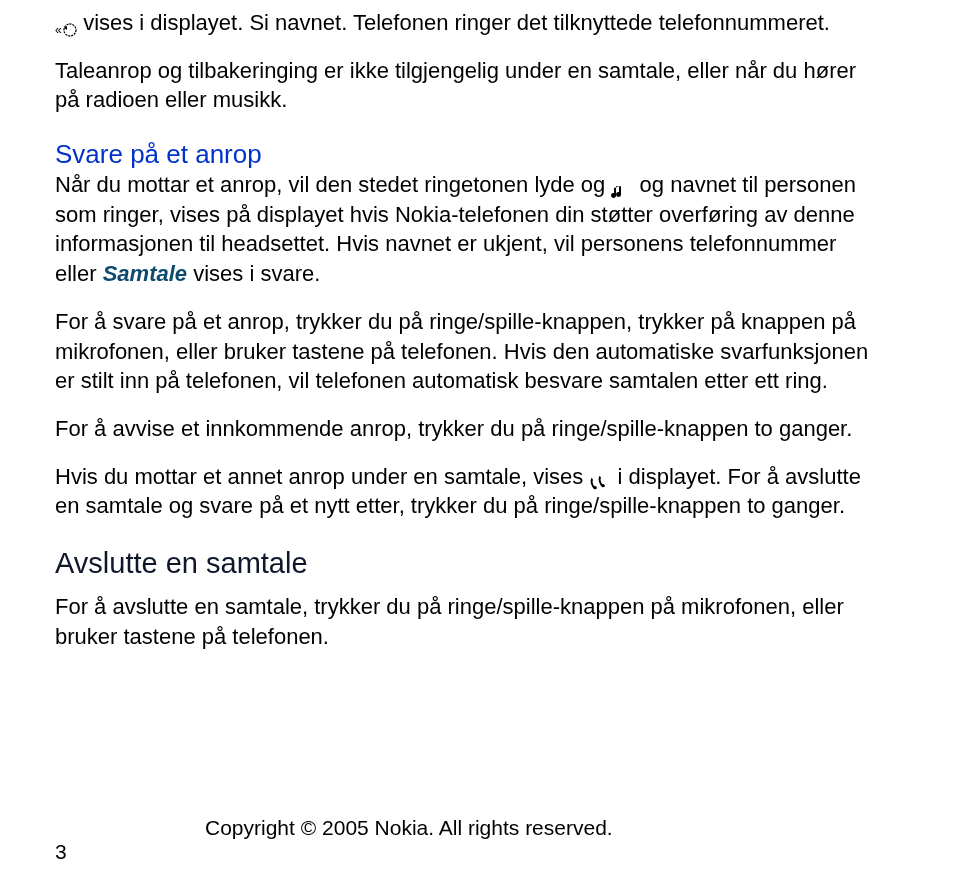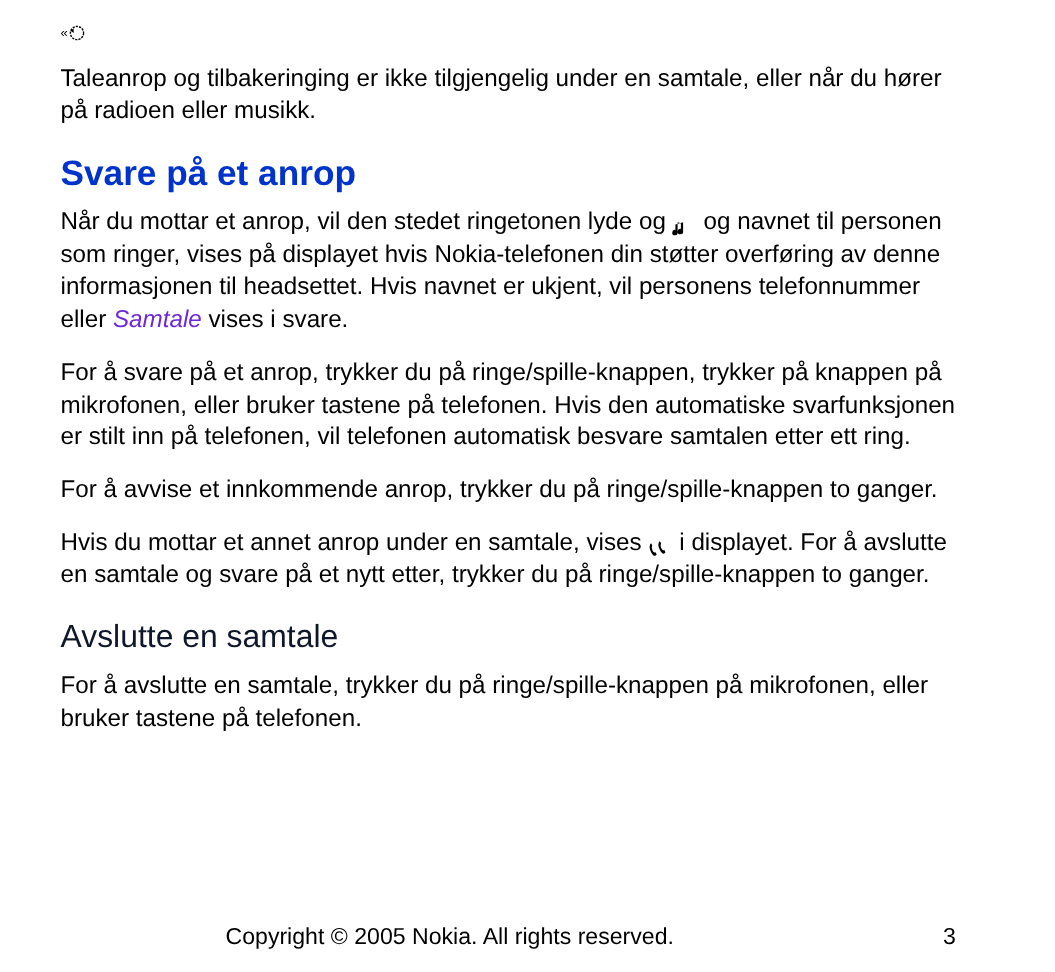--- a/index.html
+++ b/index.html
@@ -16,45 +16,46 @@
     color: #000000;
     position: relative;
   }
   .paragraph {
     font-size: 22px;
     line-height: 1.35;
     margin-bottom: 18px;
   }
   .heading {
     color: #0033cc;
-    font-size: 32px;
-    font-weight: bold;
+    font-size: 26px;
+    font-weight: normal;
     margin-top: 24px;
-    margin-bottom: 10px;
   }
   .heading-large {
     color: #0f172a;
     font-size: 29px;
     font-weight: normal;
     margin-top: 26px;
     margin-bottom: 12px;
   }
   .italic {
     font-style: italic;
-    color: #6d28d9;
+    color: #0c4a6e;
+    font-weight: bold;
   }
   .footer {
     position: absolute;
     bottom: 20px;
     left: 0;
     width: 959px;
     padding: 0 90px 0 55px;
     display: flex;
     justify-content: space-between;
     font-size: 21px;
+    flex-direction: column;
   }
   .footer-copyright {
     margin-left: 150px;
   }
   .inline-icon {
     display: inline-block;
     width: 22px;
     height: 16px;
     vertical-align: middle;
     position: relative;
@@ -76,20 +77,21 @@
 <body>
 
 <p class="paragraph">
   <span class="inline-icon icon-redial">
     <svg width="22" height="16" viewBox="0 0 22 16">
       <text x="0" y="12" font-size="12" fill="#000">«</text>
       <circle cx="15" cy="8" r="6" fill="none" stroke="#000" stroke-width="1.3" stroke-dasharray="2 1"></circle>
       <path d="M 12 4 L 9 6 L 12 8 Z" fill="#000"></path>
     </svg>
   </span>
+  <span> vises i displayet. Si navnet. Telefonen ringer det tilknyttede telefonnummeret.</span>
 </p>
 
 <p class="paragraph">Taleanrop og tilbakeringing er ikke tilgjengelig under en samtale, eller når du hører på radioen eller musikk.</p>
 
 <h2 class="heading">Svare på et anrop</h2>
 
 <p class="paragraph">
   <span>Når du mottar et anrop, vil den stedet ringetonen lyde og </span>
   <span class="inline-icon icon-note">
     <svg width="14" height="16" viewBox="0 0 14 16">

